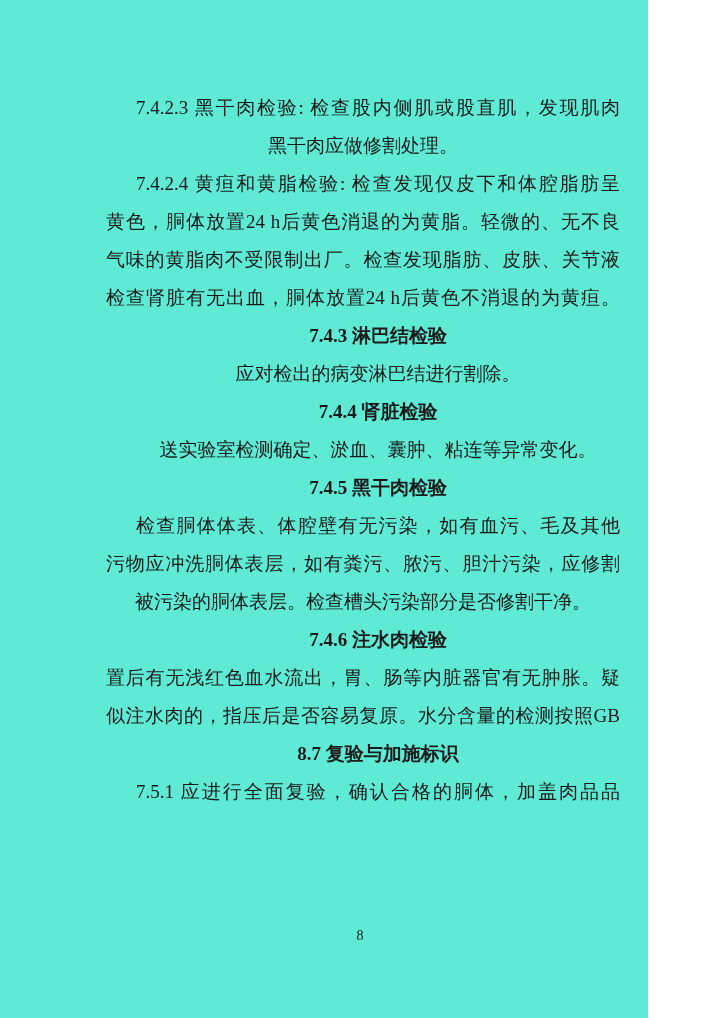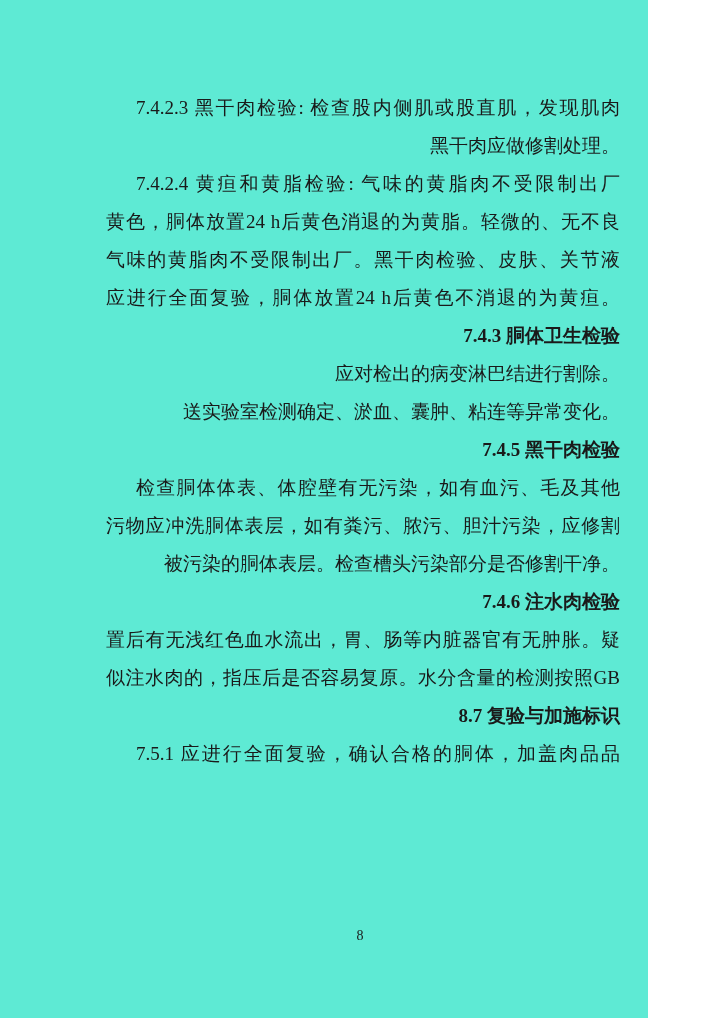--- a/index.html
+++ b/index.html
@@ -19,21 +19,21 @@
   .text-block {
     position: absolute;
     left: 106px;
     top: 89px;
     width: 514px;
   }
   .ln {
     font-size: 19px;
     line-height: 38px;
     height: 38px;
-    text-align: right;
+    text-align: center;
     white-space: nowrap;
   }
   .ln.fill {
     white-space: normal;
     text-align: justify;
     text-align-last: justify;
     text-justify: inter-character;
   }
   .ln.indent {
     text-indent: 30px;
@@ -52,26 +52,27 @@
     color: #1a1a1a;
   }
 </style>
 </head>
 <body>
 
 <div class="page">
   <div class="text-block">
     <div class="ln indent fill">7.4.2.3 黑干肉检验: 检查股内侧肌或股直肌，发现肌肉</div>
     <div class="ln">黑干肉应做修割处理。</div>
-    <div class="ln indent fill">7.4.2.4 黄疸和黄脂检验: 气味的黄脂肉不受限制出厂</div>
+    <div class="ln indent fill">7.4.2.4 黄疸和黄脂检验: 检查发现仅皮下和体腔脂肪呈</div>
     <div class="ln fill">黄色，胴体放置24 h后黄色消退的为黄脂。轻微的、无不良</div>
-    <div class="ln fill">气味的黄脂肉不受限制出厂。黑干肉检验、皮肤、关节液</div>
-    <div class="ln fill">应进行全面复验，胴体放置24 h后黄色不消退的为黄疸。</div>
-    <div class="ln indent bold">7.4.3 胴体卫生检验</div>
+    <div class="ln fill">气味的黄脂肉不受限制出厂。检查发现脂肪、皮肤、关节液</div>
+    <div class="ln fill">检查肾脏有无出血，胴体放置24 h后黄色不消退的为黄疸。</div>
+    <div class="ln indent bold">7.4.3 淋巴结检验</div>
     <div class="ln indent">应对检出的病变淋巴结进行割除。</div>
+    <div class="ln indent bold">7.4.4 肾脏检验</div>
     <div class="ln indent">送实验室检测确定、淤血、囊肿、粘连等异常变化。</div>
     <div class="ln indent bold">7.4.5 黑干肉检验</div>
     <div class="ln indent fill">检查胴体体表、体腔壁有无污染，如有血污、毛及其他</div>
     <div class="ln fill">污物应冲洗胴体表层，如有粪污、脓污、胆汁污染，应修割</div>
     <div class="ln">被污染的胴体表层。检查槽头污染部分是否修割干净。</div>
     <div class="ln indent bold">7.4.6 注水肉检验</div>
     <div class="ln fill">置后有无浅红色血水流出，胃、肠等内脏器官有无肿胀。疑</div>
     <div class="ln fill">似注水肉的，指压后是否容易复原。水分含量的检测按照GB</div>
     <div class="ln indent bold">8.7 复验与加施标识</div>
     <div class="ln indent fill">7.5.1 应进行全面复验，确认合格的胴体，加盖肉品品</div>

